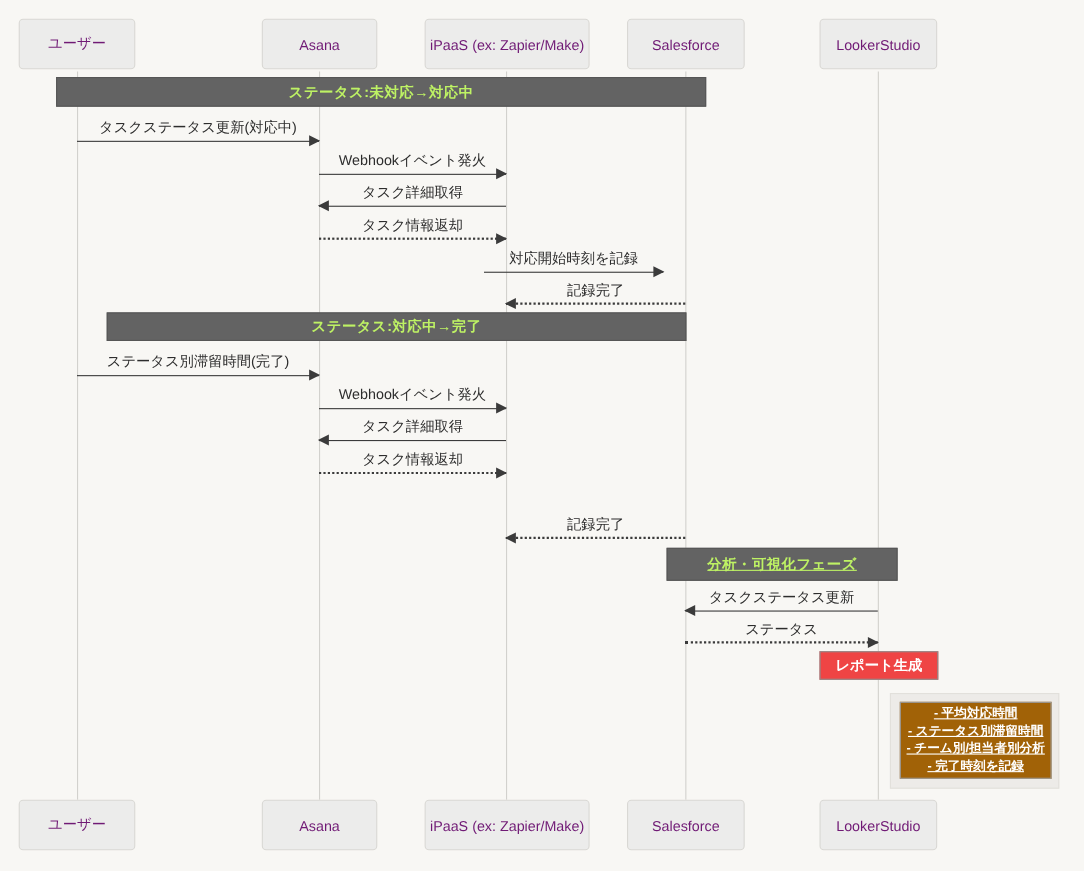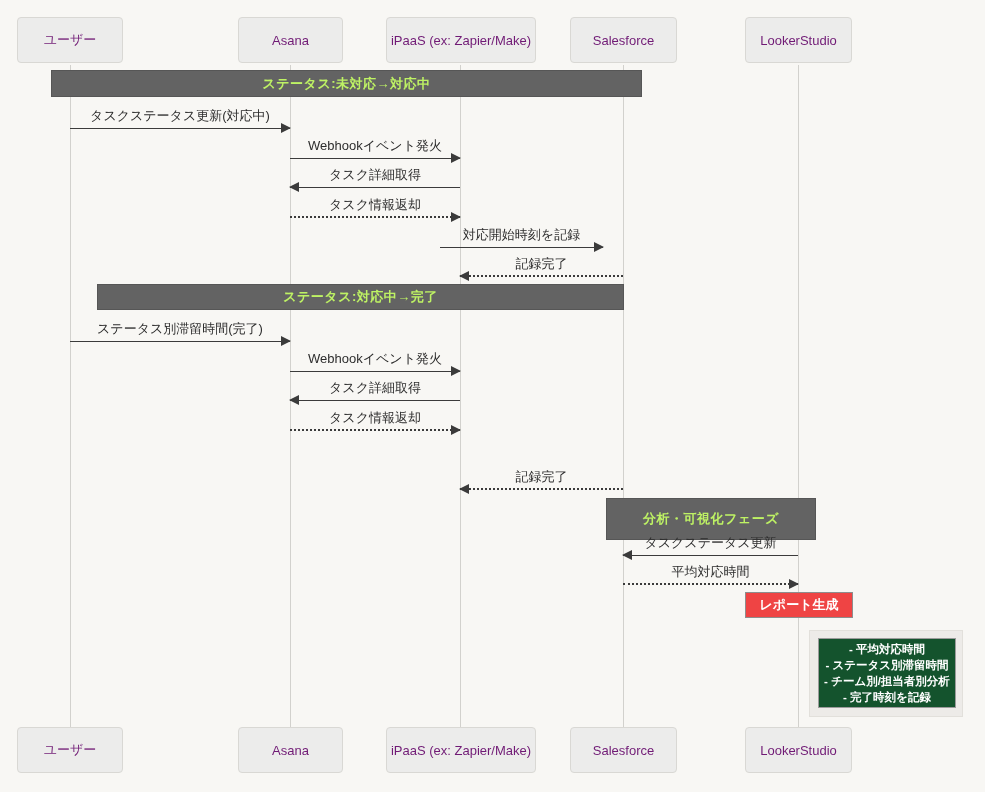--- a/index.html
+++ b/index.html
@@ -48,24 +48,24 @@
     background:#ef4444;border:1px solid #8d8d8d;
     color:#ffffff;font-size:13px;font-weight:bold;
     display:flex;align-items:center;justify-content:center;
   }
   .note-outer{
     position:absolute;box-sizing:border-box;
     background:#edebe8;border:1px solid #e2e0db;
   }
   .note-inner{
     position:absolute;box-sizing:border-box;
-    background:#14532d;border:1px solid #9b9b9b;
+    background:#a16207;border:1px solid #9b9b9b;
     color:#ffffff;font-size:11.5px;font-weight:bold;
     display:flex;flex-direction:column;align-items:center;justify-content:center;
-    line-height:16px;text-align:center;
+    line-height:16px;text-align:center;text-decoration:underline;
   }
   .note-line{white-space:nowrap;}
 </style>
 </head>
 <body>
 
 <div class="canvas">
 
   <div class="lifeline" style="left:70px;"></div>
   <div class="lifeline" style="left:290px;"></div>
@@ -74,21 +74,21 @@
   <div class="lifeline" style="left:798px;"></div>
 
   <div class="actor" style="left:17px;top:17px;width:106px;">ユーザー</div>
   <div class="actor" style="left:238px;top:17px;width:105px;">Asana</div>
   <div class="actor" style="left:386px;top:17px;width:150px;">iPaaS (ex: Zapier/Make)</div>
   <div class="actor" style="left:570px;top:17px;width:107px;">Salesforce</div>
   <div class="actor" style="left:745px;top:17px;width:107px;">LookerStudio</div>
 
   <div class="band" style="left:51px;top:70px;width:591px;height:27px;">ステータス:未対応→対応中</div>
   <div class="band" style="left:51px;top:284px;width:527px;height:26px;margin-left:46px;">ステータス:対応中→完了</div>
-  <div class="band" style="left:606px;top:498px;width:210px;height:42px;">分析・可視化フェーズ</div>
+  <div class="band" style="left:606px;top:498px;width:210px;height:30px;text-decoration:underline;">分析・可視化フェーズ</div>
 
   <div class="msg" style="left:70px;top:105px;width:220px;">
     <div class="msg-label">タスクステータス更新(対応中)</div>
     <div class="msg-line solid">
         <span class="ah ah-r"></span>
       </div>
   </div>
   <div class="msg" style="left:290px;top:135px;width:170px;">
     <div class="msg-label">Webhookイベント発火</div>
     <div class="msg-line solid">
@@ -151,21 +151,21 @@
       </div>
   </div>
 
   <div class="msg" style="left:623px;top:532px;width:175px;">
     <div class="msg-label">タスクステータス更新</div>
     <div class="msg-line solid">
         <span class="ah ah-l"></span>
       </div>
   </div>
   <div class="msg" style="left:623px;top:561px;width:175px;">
-    <div class="msg-label">平均対応時間</div>
+    <div class="msg-label">ステータス</div>
     <div class="msg-line dashed">
         <span class="ah ah-r"></span>
       </div>
   </div>
 
   <div class="report-box" style="left:745px;top:592px;width:108px;height:26px;">レポート生成</div>
 
   <div class="note-outer" style="left:809px;top:630px;width:154px;height:87px;"></div>
   <div class="note-inner" style="left:818px;top:638px;width:138px;height:70px;">
     <div class="note-line">- 平均対応時間</div>

